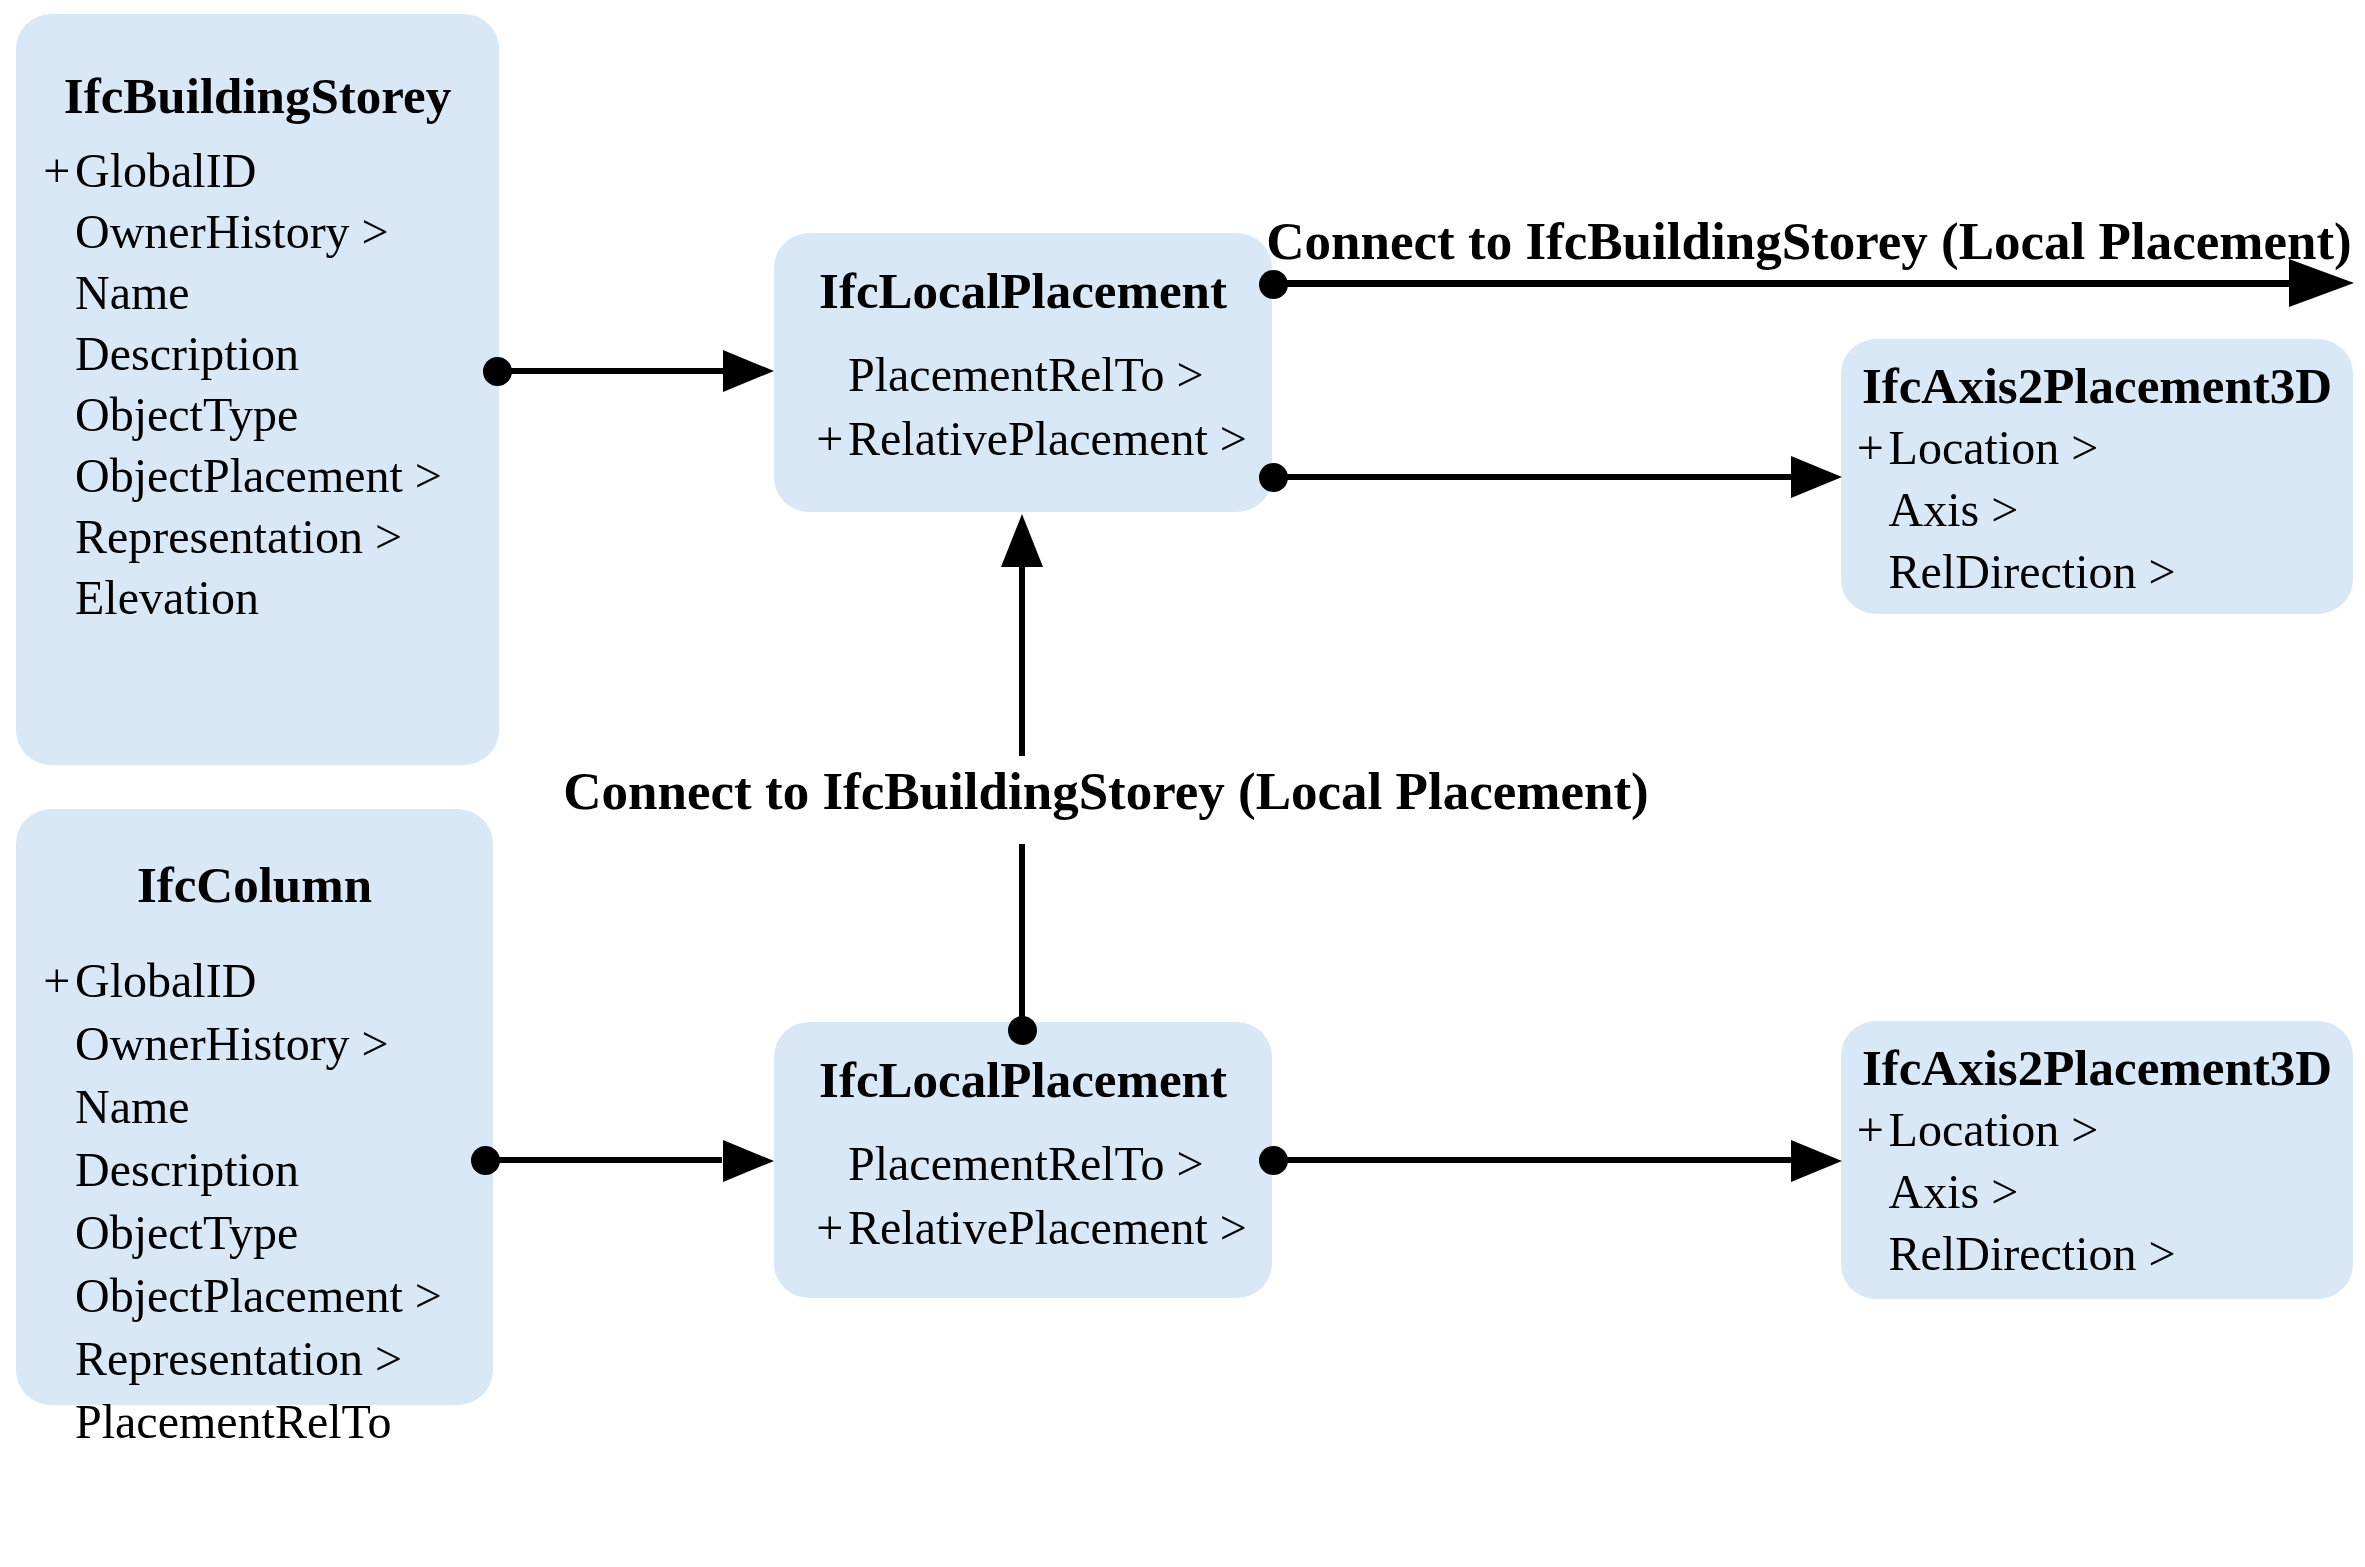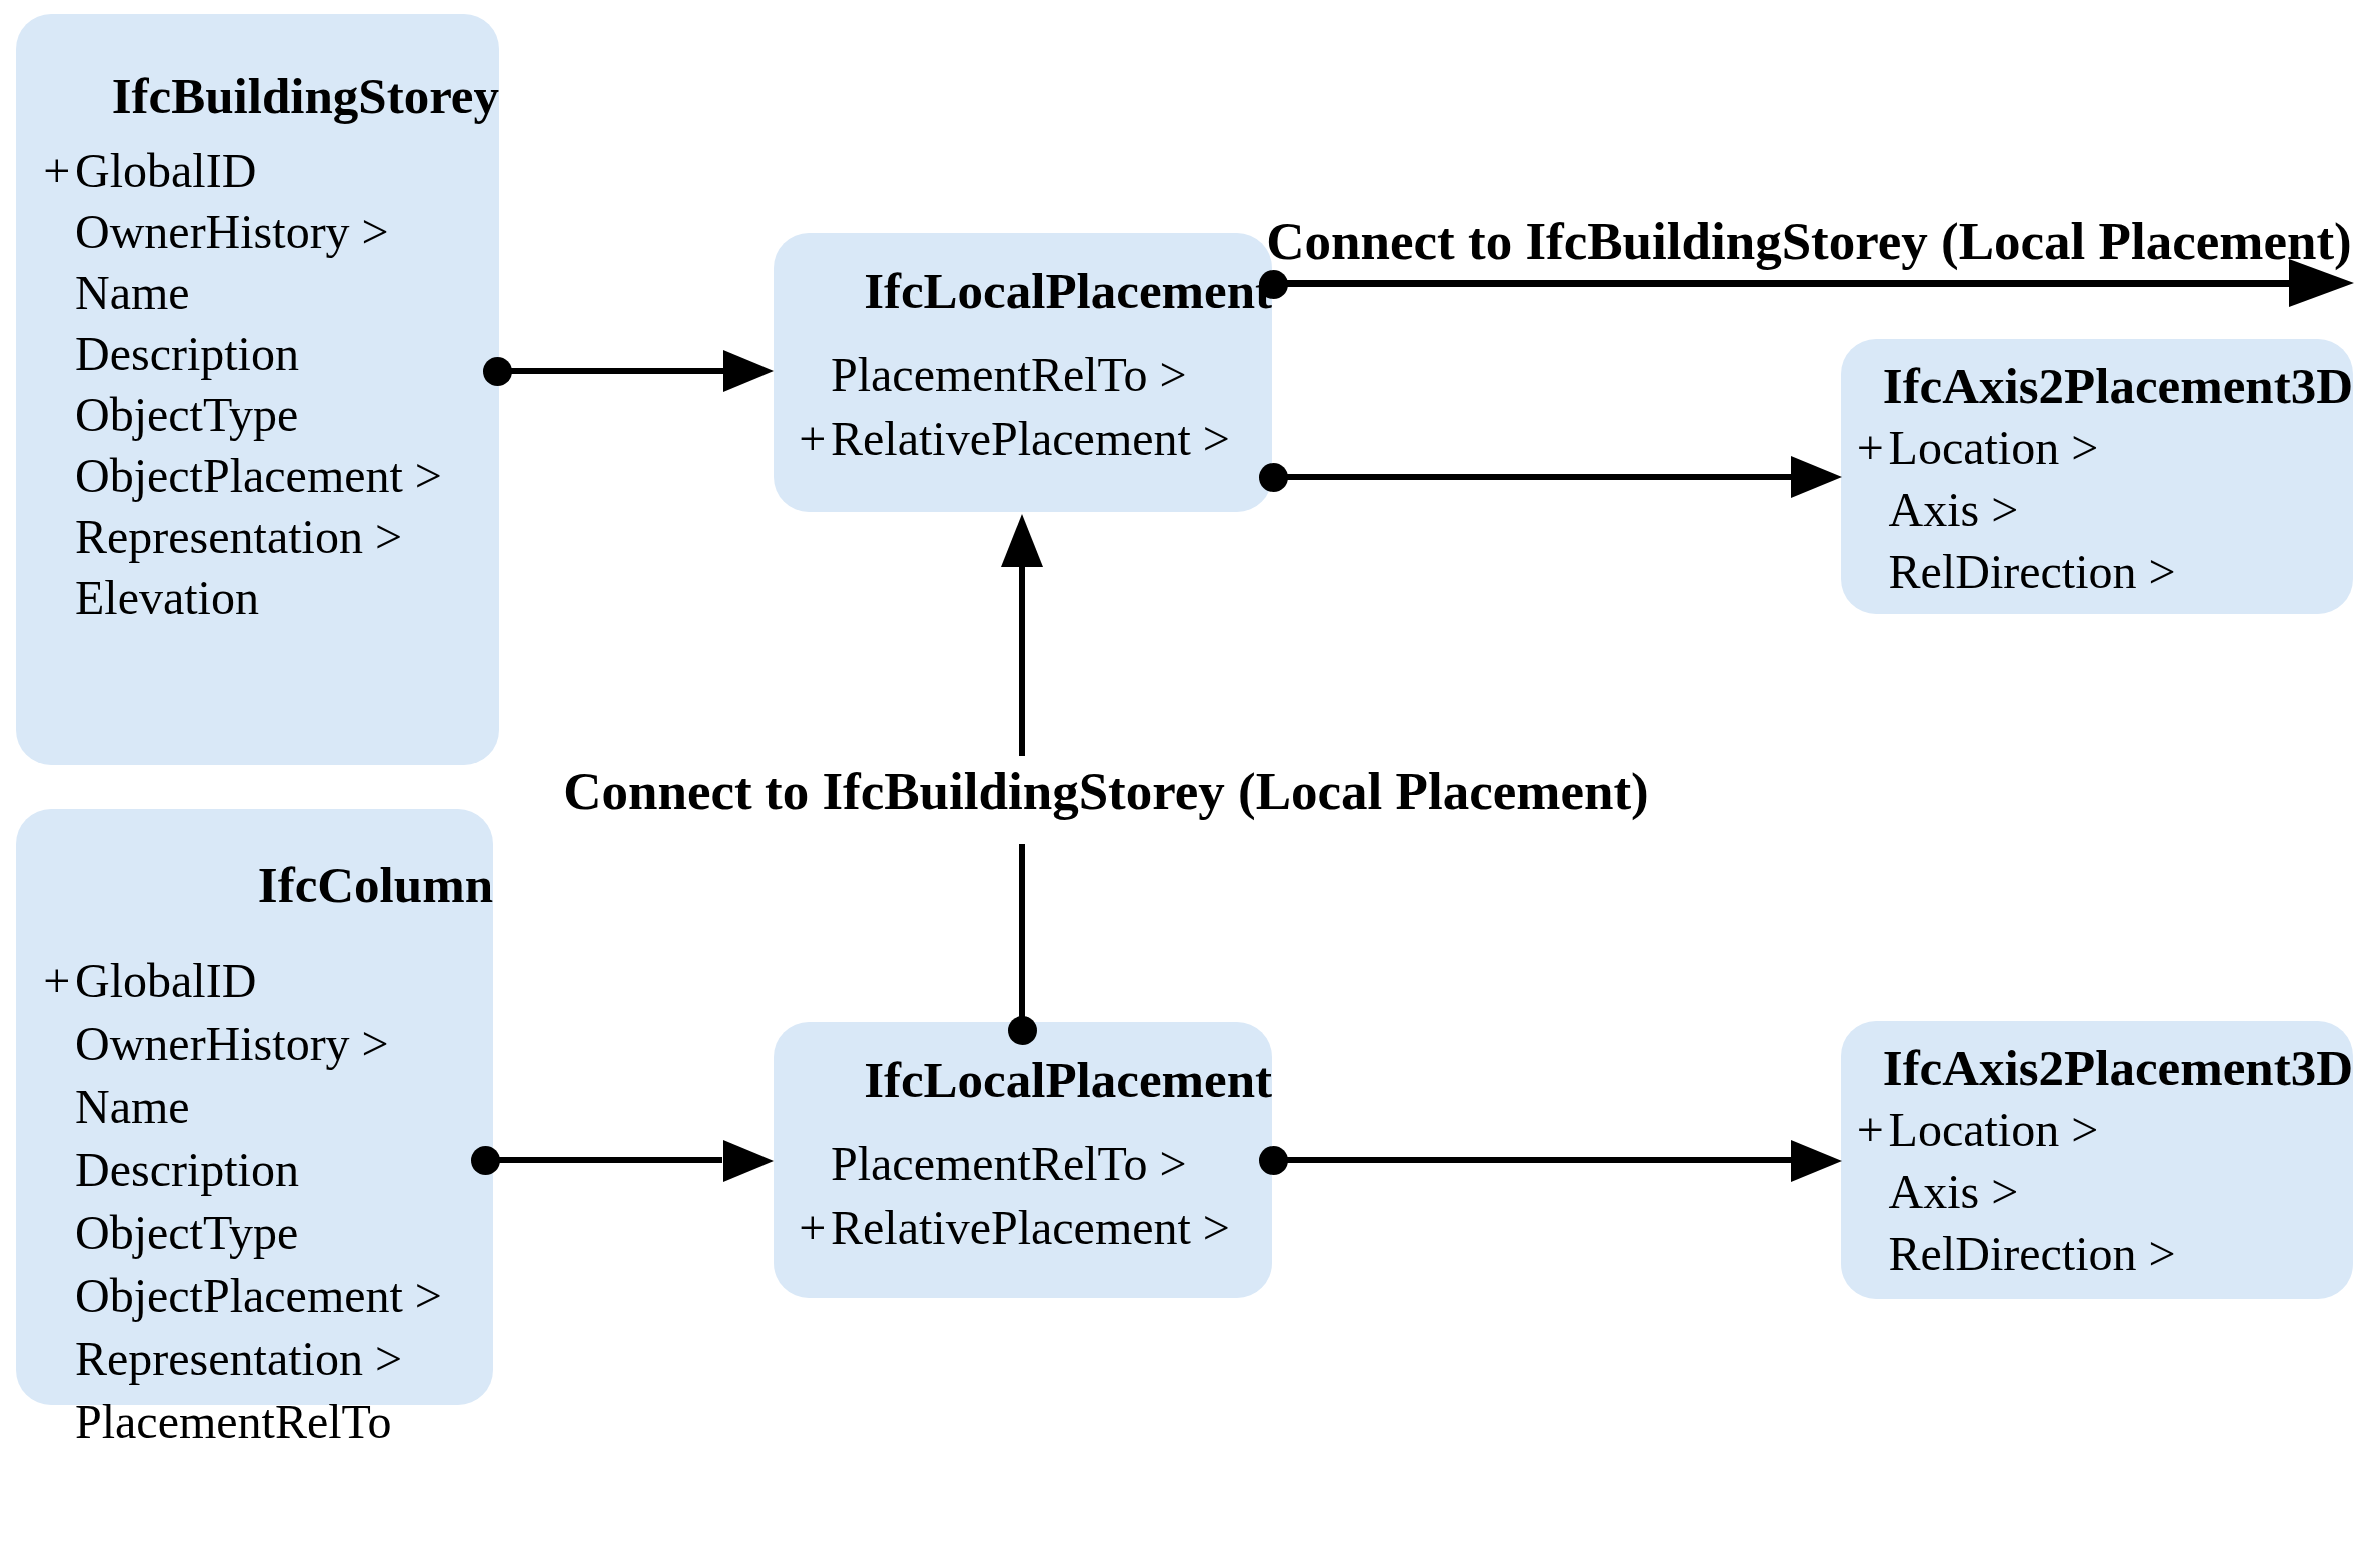--- a/index.html
+++ b/index.html
@@ -16,42 +16,42 @@
   .entity {
     position: absolute;
     background: var(--box-fill);
     border-radius: 35px;
     box-sizing: border-box;
   }
   .entity .title {
     font-weight: bold;
     font-size: 51px;
     line-height: 57px;
-    text-align: right;
+    text-align: center;
     white-space: nowrap;
   }
   .attrs { font-size: 48px; }
   .attr-row { display: flex; white-space: nowrap; }
   .plus { text-align: right; padding-right: 4.8px; box-sizing: border-box; flex: 0 0 auto; }
 
   
   #box-storey { left: 16px; top: 14.4px; width: 483px; height: 751px; }
   #box-storey .title { margin-top: 54px; }
   #box-storey .attrs { margin-top: 14.4px; padding-left: 22px; line-height: 61px; }
   #box-storey .plus { width: 37px; }
 
   #box-column { left: 16px; top: 809px; width: 477px; height: 596px; }
   #box-column .title { margin-top: 48px; }
   #box-column .attrs { margin-top: 35px; padding-left: 22px; line-height: 63px; }
   #box-column .plus { width: 37px; }
 
   #box-lp-top { left: 774px; top: 233px; width: 498px; height: 279px; }
   #box-lp-bottom { left: 774px; top: 1022px; width: 498px; height: 276px; }
   #box-lp-top .title, #box-lp-bottom .title { margin-top: 30px; }
-  #box-lp-top .attrs, #box-lp-bottom .attrs { margin-top: 23px; padding-left: 16px; line-height: 64px; }
+  #box-lp-top .attrs, #box-lp-bottom .attrs { margin-top: 23px; padding-left: 33px; line-height: 64px; }
   #box-lp-top .plus, #box-lp-bottom .plus { width: 41px; }
 
   #box-axis-top { left: 1841px; top: 339px; width: 512px; height: 275px; }
   #box-axis-bottom { left: 1841px; top: 1021px; width: 512px; height: 278px; }
   #box-axis-top .title, #box-axis-bottom .title { margin-top: 19px; }
   #box-axis-top .attrs, #box-axis-bottom .attrs { margin-top: 1.6px; padding-left: 9.6px; line-height: 62px; }
   #box-axis-top .plus, #box-axis-bottom .plus { width: 38px; }
 
   
   .dot {

